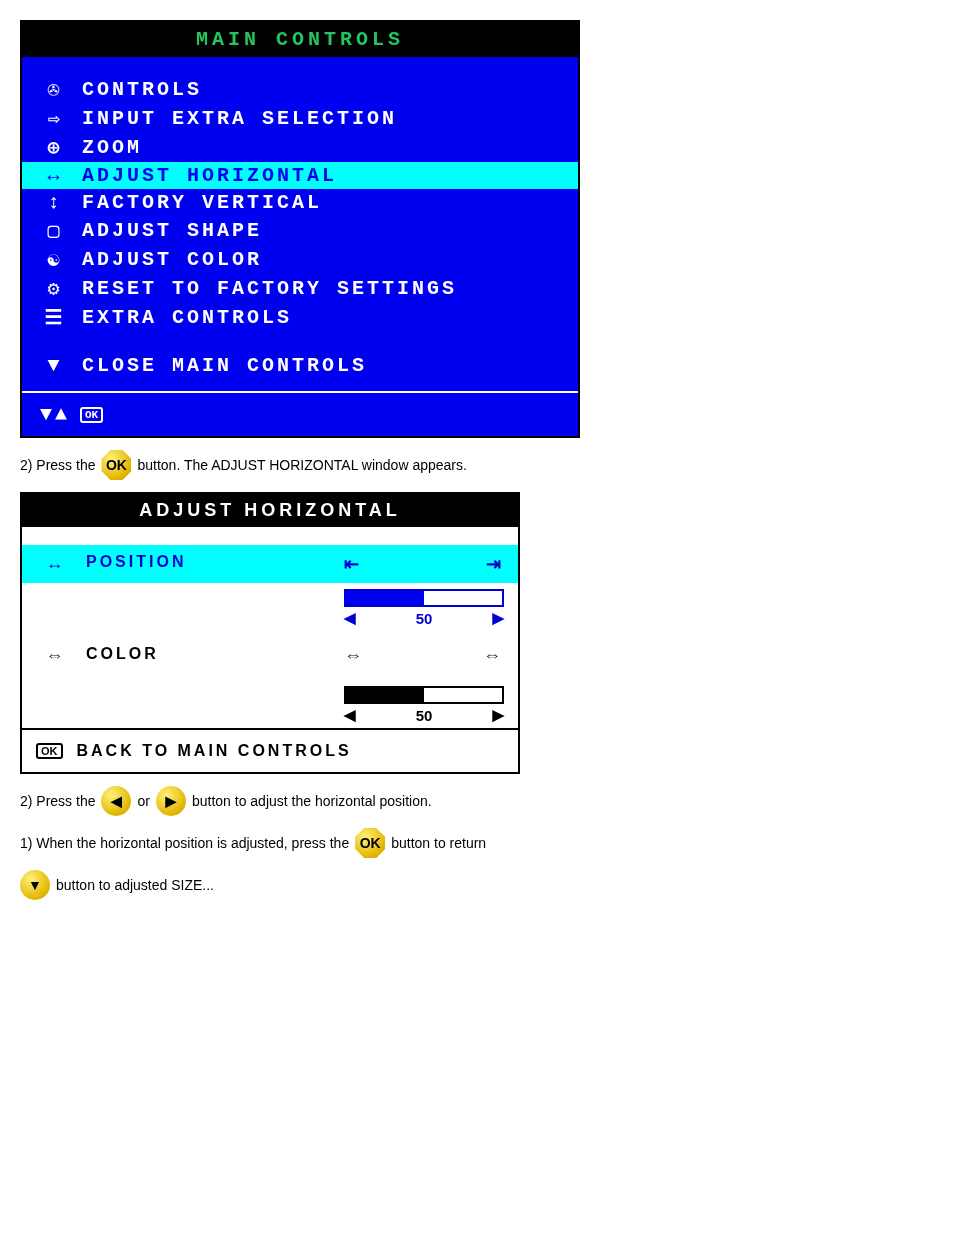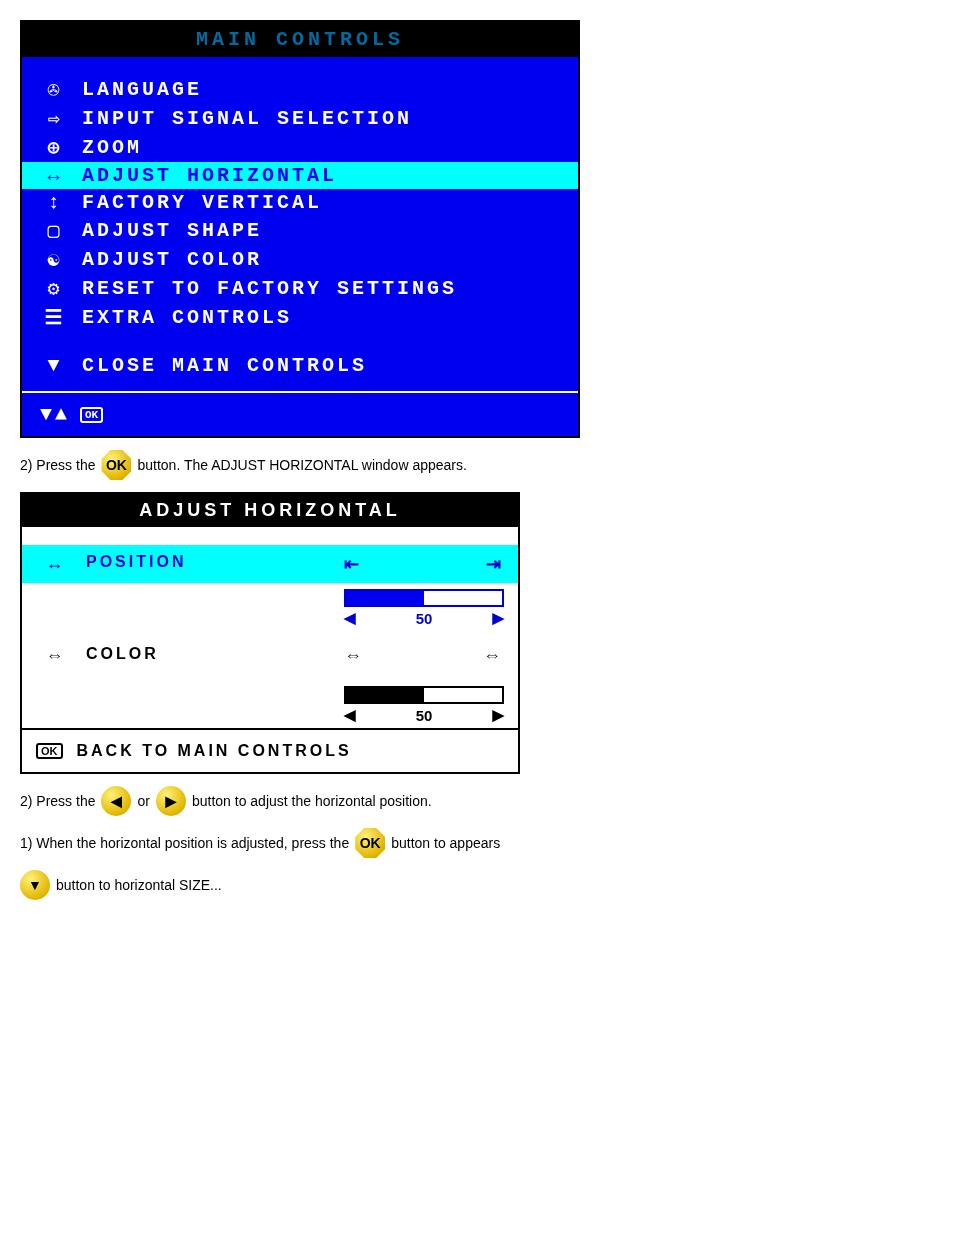--- a/index.html
+++ b/index.html
@@ -9,21 +9,21 @@
     font-family: "Courier New", Courier, monospace;
     width: 954px;
   }
   .osd {
     width: 560px;
     border: 2px solid #000;
     box-sizing: border-box;
   }
   .osd-title {
     background: #000;
-    color: #0369a1;
+    color: #22c55e;
     text-align: center;
     font-weight: bold;
     letter-spacing: 4px;
     font-size: 20px;
     padding: 6px 0;
     font-family: "Courier New", Courier, monospace;
   }
   .osd-body {
     background: #0000f0;
     color: #fff;
@@ -165,25 +165,25 @@
 </style>
 </head>
 <body>
 
 <div class="osd">
   <div class="osd-title">MAIN CONTROLS</div>
   <div class="osd-body">
 
     <div class="menu-item">
       <span class="mi-icon">✇</span>
-      <span>LANGUAGE</span>
+      <span>CONTROLS</span>
     </div>
     <div class="menu-item">
       <span class="mi-icon">⇨</span>
-      <span>INPUT SIGNAL SELECTION</span>
+      <span>INPUT EXTRA SELECTION</span>
     </div>
     <div class="menu-item">
       <span class="mi-icon">⊕</span>
       <span>ZOOM</span>
     </div>
     <div class="menu-item highlight">
       <span class="mi-icon">↔</span>
       <span>ADJUST HORIZONTAL</span>
     </div>
     <div class="menu-item">
@@ -285,19 +285,19 @@
   <span>2) Press the </span>
   <span class="oct-btn round">◀</span>
   <span> or </span>
   <span class="oct-btn round">▶</span>
   <span> button to adjust the horizontal position.</span>
 </div>
 
 <div class="step">
   <span>1) When the horizontal position is adjusted, press the </span>
   <span class="oct-btn">OK</span>
-  <span> button to appears</span>
+  <span> button to return</span>
 </div>
 
 <div class="step">
   <span class="oct-btn round">▼</span>
-  <span> button to horizontal SIZE...</span>
+  <span> button to adjusted SIZE...</span>
 </div>
 
 </body></html>

